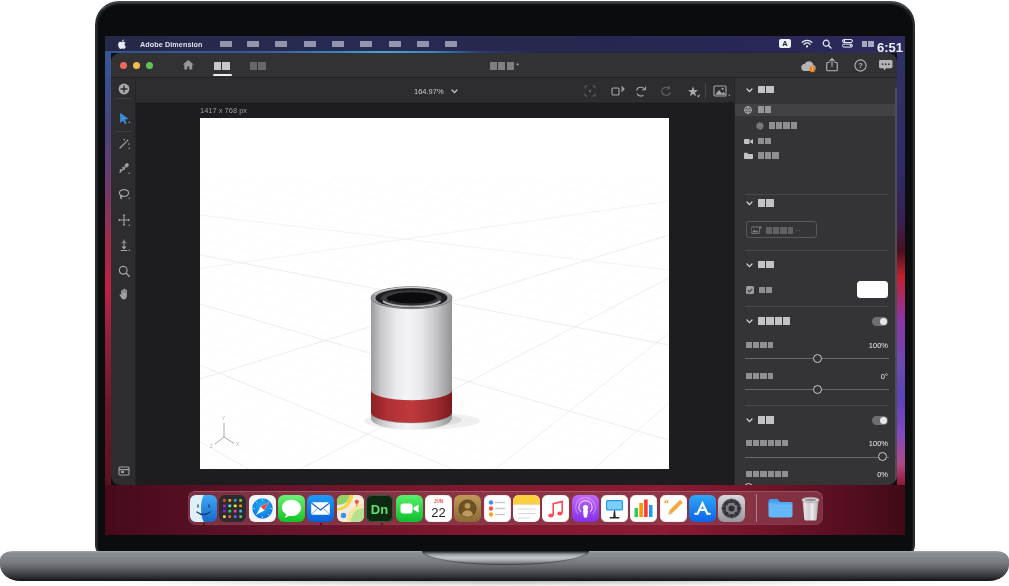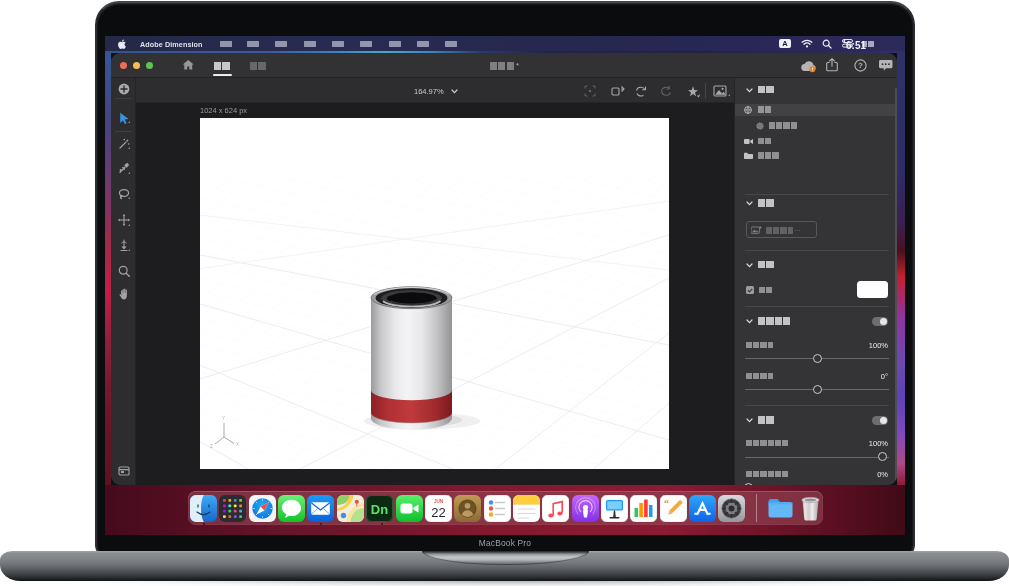--- a/index.html
+++ b/index.html
@@ -44,21 +44,20 @@
 .pdv{position:absolute;left:10px;width:144px;height:1px;background:#48484b;}
 .pv{position:absolute;right:9px;font-size:7.5px;color:#ececee;text-align:right;}
 .tgl{position:absolute;left:137px;width:16px;height:9px;border-radius:4.5px;background:#6e6e71;}
 .tgl::after{content:"";position:absolute;right:1px;top:1px;width:7px;height:7px;border-radius:50%;background:#e6e6e8;}
 .strk{position:absolute;left:10px;width:144px;height:1px;background:#68686b;}
 .knob{position:absolute;width:9px;height:9px;border-radius:50%;background:#343436;border:1.4px solid #cccccc;}
 </style></head>
 <body>
 <div id="wrap">
 <div class="abs" id="lid"></div>
-<div class="abs" id="mbp">MacBook Pro</div>
 <div class="abs" id="screen">
   <div class="abs" id="wpl"></div>
   <div class="abs" id="wpr"></div>
   <div class="abs" id="wpt"></div>
   <div class="abs" id="wpb"></div>
   <div class="abs" id="menubar">
     <svg class="abs" style="left:13px;top:2.5px" width="9" height="10" viewBox="0 0 12 14">
           <path fill="#e8ebf5" d="M9.6 7.4c0-1.8 1.5-2.7 1.6-2.8-.9-1.3-2.2-1.4-2.7-1.5-1.2-.1-2.2.7-2.8.7-.6 0-1.5-.7-2.4-.6C2.1 3.2 1 3.9.4 5-.9 7.2.1 10.5 1.3 12.3c.6.9 1.3 1.9 2.3 1.8.9 0 1.3-.6 2.4-.6 1.1 0 1.4.6 2.4.6 1 0 1.6-.9 2.2-1.8.7-1 1-2 1-2.1-.1 0-2-.8-2-2.8zM7.8 1.9C8.3 1.3 8.6.5 8.5-.3c-.7 0-1.5.5-2 1.1-.4.5-.8 1.3-.7 2.1.8.1 1.6-.4 2-1z" transform="translate(0,1) scale(.92)"></path>
         </svg>
     <div class="lt" style="left:35px;top:3.8px;font-size:7.2px;font-weight:bold;color:#dde2f0;letter-spacing:.1px">Adobe Dimension</div>
@@ -85,21 +84,21 @@
         </svg>
     <svg class="abs" style="left:737px;top:3.2px" width="11" height="8.6" viewBox="0 0 11 8.6">
           <g fill="none" stroke="#e8ebf5" stroke-width="1">
             <rect x=".5" y=".5" width="10" height="3" rx="1.5"></rect>
             <rect x=".5" y="5.1" width="10" height="3" rx="1.5"></rect>
           </g>
           <circle cx="2.3" cy="2" r="1" fill="#e8ebf5"></circle>
           <circle cx="8.7" cy="6.6" r="1" fill="#e8ebf5"></circle>
         </svg>
     <i class="zh" style="position:absolute;left:757px;top:4.5px;width:12.4px;height:6.4px;background:repeating-linear-gradient(90deg,rgba(232,235,245,.66) 0 5.5px,transparent 5.5px 6.5px)"></i>
-    <div class="lt" style="left:741px;top:3.5px;font-size:10px;font-weight:bold;color:#eef0f8">6:51</div>
+    <div class="lt" style="left:772px;top:3.5px;font-size:13px;font-weight:bold;color:#eef0f8">6:51</div>
   </div>
   <div class="abs" id="win">
     <div class="abs" id="titlebar">
       <div class="abs" style="left:9.2px;top:9.5px;width:7px;height:7px;border-radius:50%;background:#ee6a5e"></div>
       <div class="abs" style="left:22.2px;top:9.5px;width:7px;height:7px;border-radius:50%;background:#f5bd4f"></div>
       <div class="abs" style="left:35.2px;top:9.5px;width:7px;height:7px;border-radius:50%;background:#61c354"></div>
       <svg class="abs" style="left:71px;top:6px" width="12.5" height="11.5" viewBox="0 0 14 13">
             <path fill="#97979a" d="M7 1 0.8 6.2h1.7V12h3.3V8.6h2.4V12h3.3V6.2h1.7z"></path>
           </svg>
       <i class="zh" style="left:103px;top:9px;width:17px;height:8.5px;background:repeating-linear-gradient(90deg,rgba(242,242,244,.78) 0 7.3px,transparent 7.3px 8.5px)"></i>
@@ -241,21 +240,21 @@
       <div class="cnr" style="left:562px;top:16px"></div>
       <div class="abs" style="left:569px;top:5px;width:1px;height:15px;background:#47474a"></div>
       <svg class="abs" style="left:577px;top:7px" width="15" height="13" viewBox="0 0 15 13">
             <rect x="1" y="1" width="12" height="10" rx="1" fill="none" stroke="#a8a8aa" stroke-width="1.1"></rect>
             <path fill="#a8a8aa" d="M2.2 9.8 6 5l3 3.6 1.6-1.8 2.2 3z"></path>
             <circle cx="9.6" cy="3.8" r="1.1" fill="#a8a8aa"></circle>
           </svg>
       <div class="cnr" style="left:592px;top:16px"></div>
     </div>
     <div class="abs" id="gutter">
-      <div class="lt" style="left:64px;top:2.5px;font-size:7.5px;color:#9c9c9e">1024 x 624 px</div>
+      <div class="lt" style="left:64px;top:2.5px;font-size:7.5px;color:#9c9c9e">1417 x 768 px</div>
       <svg class="abs" style="left:64px;top:14.5px" width="469" height="351.5" viewBox="0 0 469 351.5">
         <defs>
           <pattern id="fg1" width="13" height="13" patternUnits="userSpaceOnUse" patternTransform="rotate(13)">
                 <path d="M0 0H13" stroke="#ededf0" stroke-width="0.7"></path>
               </pattern>
           <pattern id="fg2" width="13" height="13" patternUnits="userSpaceOnUse" patternTransform="rotate(-38)">
                 <path d="M0 0H13" stroke="#ededf0" stroke-width="0.7"></path>
               </pattern>
           <linearGradient id="canb" x1="0" x2="1" y1="0" y2="0">
             <stop offset="0" stop-color="#9b9b9d"></stop>

